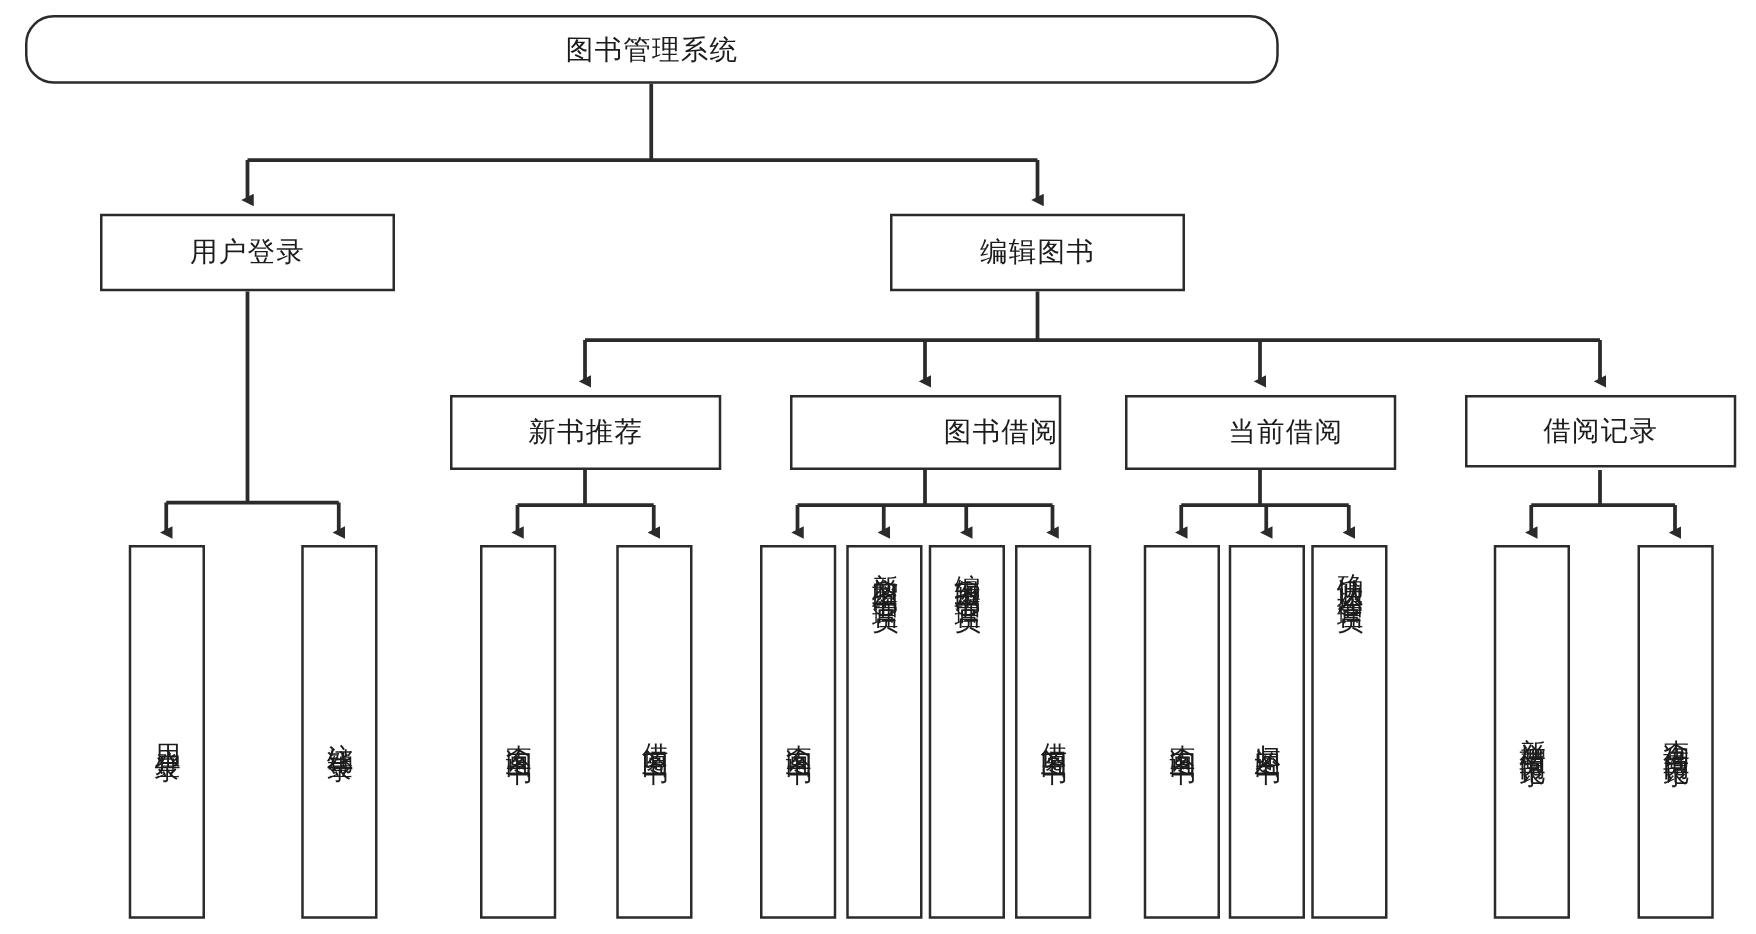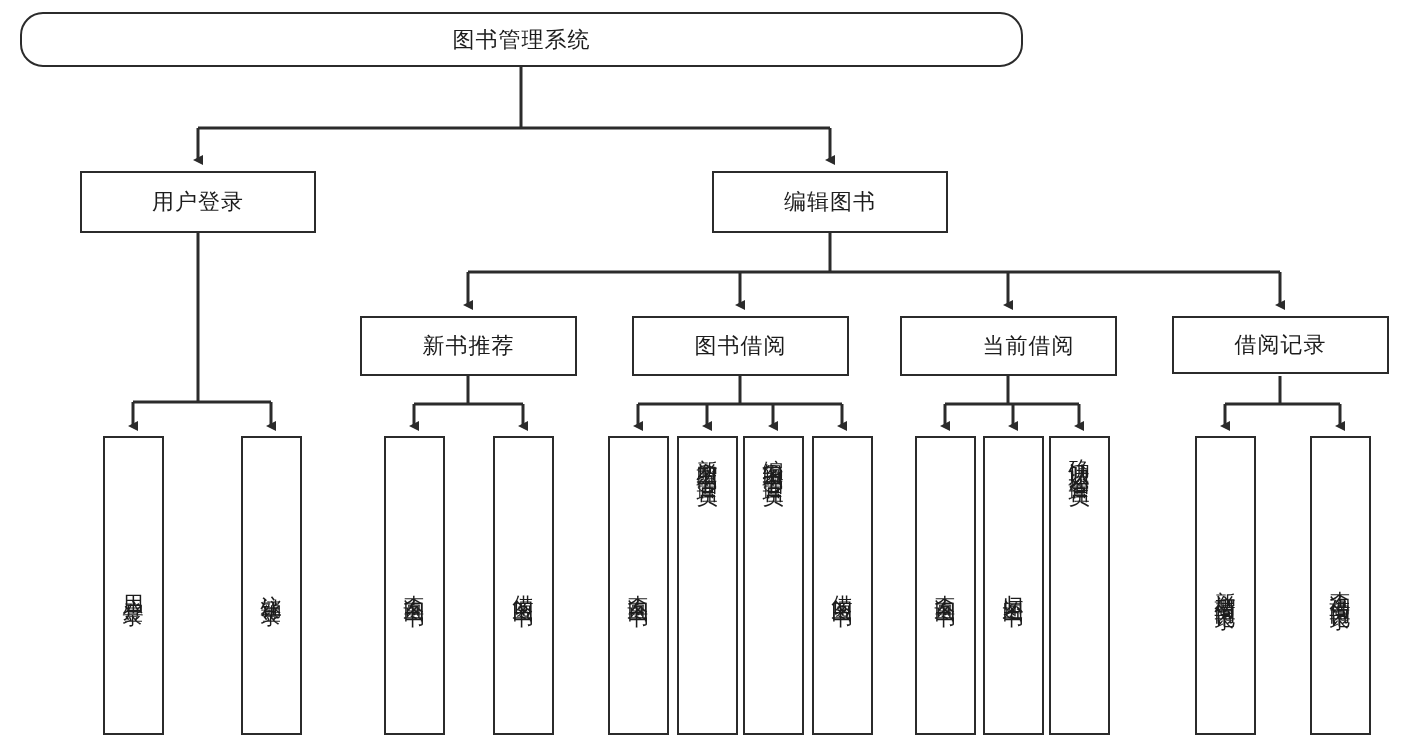--- a/index.html
+++ b/index.html
@@ -110,21 +110,21 @@
   <div class="node horiz" style="left:80px;top:171px;width:236px;height:62px;">
     <span class="lbl">用户登录</span>
   </div>
   <div class="node horiz" style="left:712px;top:171px;width:236px;height:62px;">
     <span class="lbl">编辑图书</span>
   </div>
 
   <div class="node horiz" style="left:360px;top:316px;width:217px;height:60px;">
     <span class="lbl">新书推荐</span>
   </div>
-  <div class="node horiz" style="left:632px;top:316px;width:217px;height:60px;">
+  <div class="node horiz" style="left:632px;top:316px;width:217px;height:60px;justify-content:flex-end;">
     <span class="lbl">图书借阅</span>
   </div>
   <div class="node horiz" style="left:900px;top:316px;width:217px;height:60px;padding-left:40px;">
     <span class="lbl">当前借阅</span>
   </div>
   <div class="node horiz" style="left:1172px;top:316px;width:217px;height:58px;">
     <span class="lbl">借阅记录</span>
   </div>
 
   <div class="node vert" style="left:103px;top:436px;width:61px;height:299px;">

